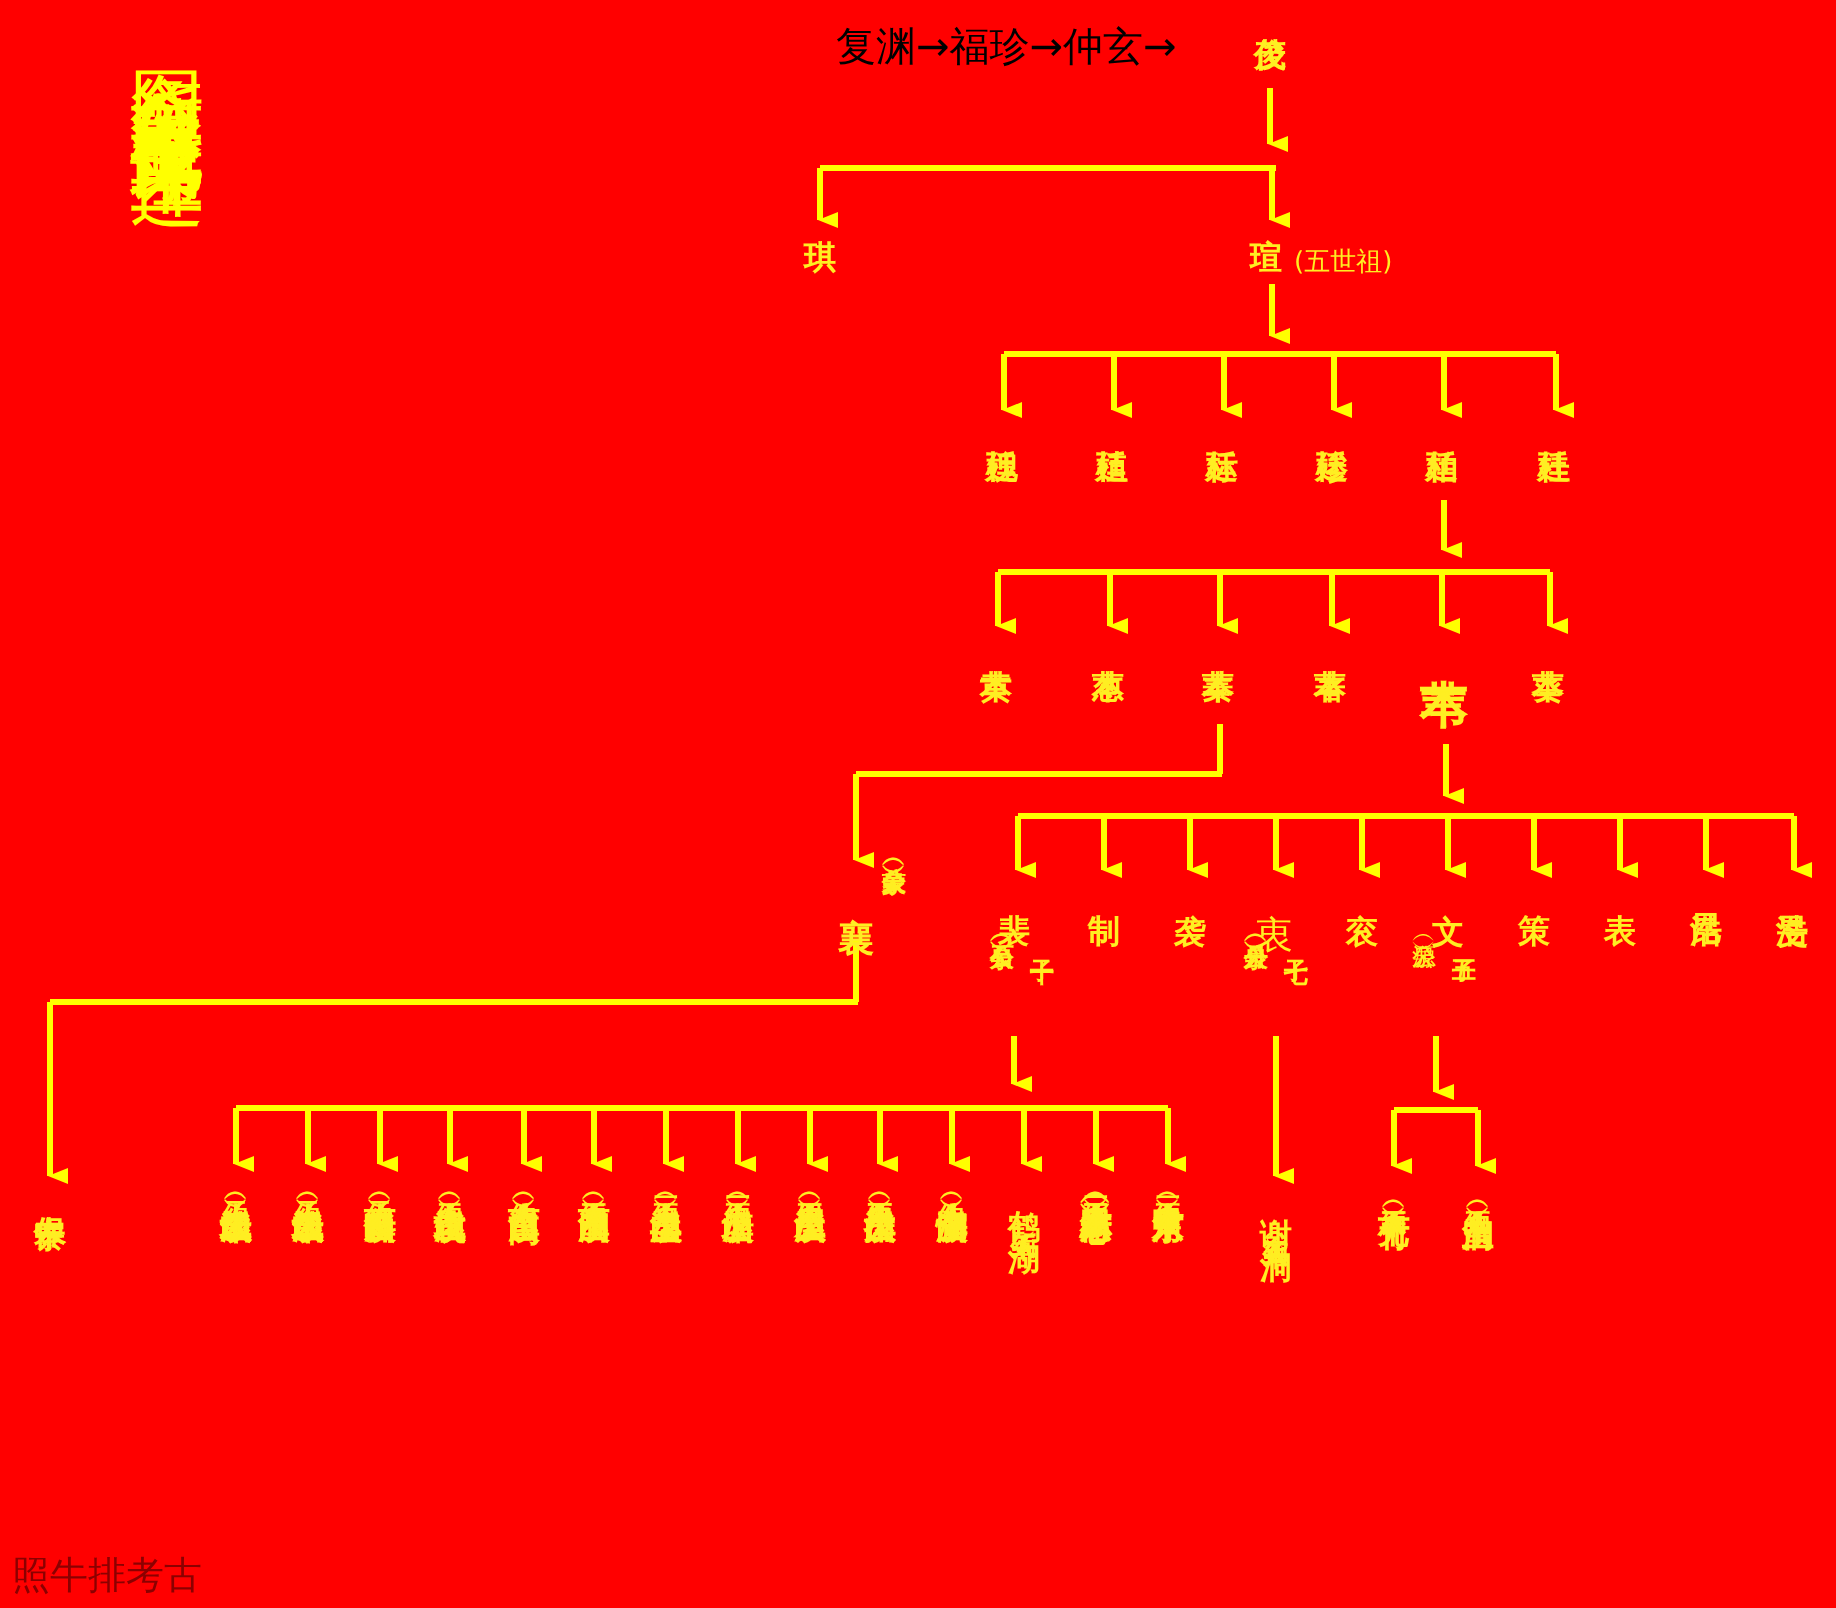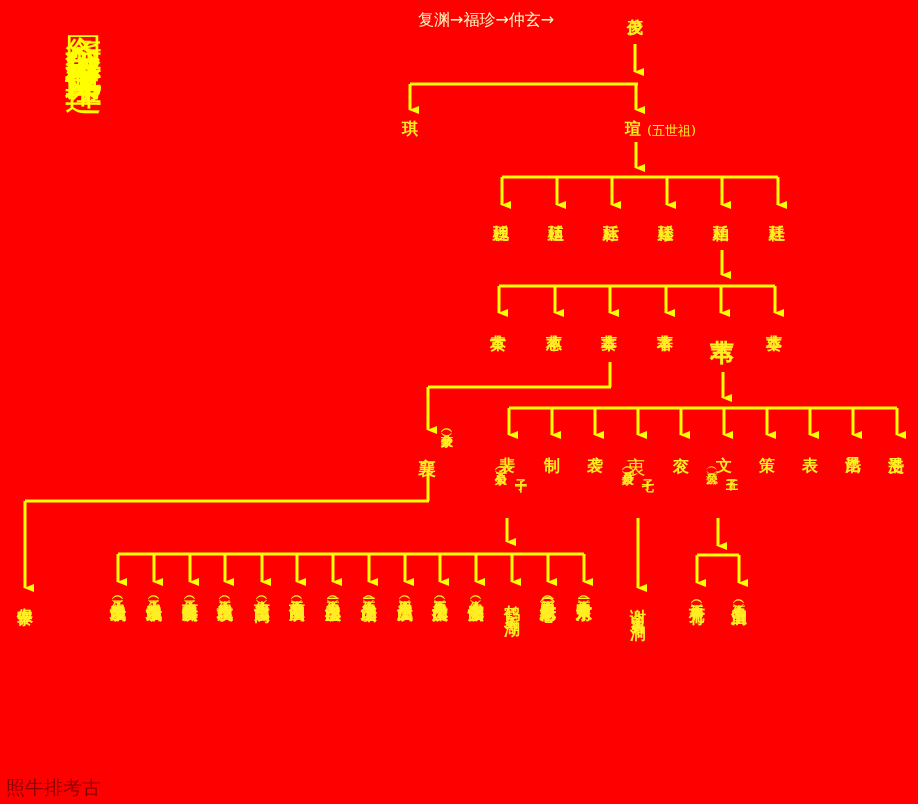--- a/index.html
+++ b/index.html
@@ -1,21 +1,21 @@
 <!DOCTYPE html>
 <html><head>
 <meta charset="utf-8">
 <style>
   html,body{margin:0;padding:0;}
   body{width:918px;height:804px;background:#ff0000;position:relative;overflow:hidden;
        font-family:"DejaVu Sans","Liberation Sans",sans-serif;color:#ffff00;}
   .abs{position:absolute;}
   .title{position:absolute;left:20px;top:48px;width:80px;font-size:37px;line-height:33px;
          color:#ffff00;writing-mode:vertical-rl;letter-spacing:-3px;font-weight:normal;}
-  .lineage{position:absolute;left:418px;top:10px;font-size:16px;color:#fef9c3;white-space:nowrap;}
+  .lineage{position:absolute;left:418px;top:10px;font-size:20px;color:#000000;white-space:nowrap;}
   .name{position:absolute;font-weight:bold;font-size:16px;line-height:19px;color:#ffee22;
         writing-mode:vertical-rl;text-orientation:upright;}
   .name.h{writing-mode:horizontal-tb;}
   .note{position:absolute;font-size:12px;line-height:13px;color:#ffee22;writing-mode:vertical-rl;text-orientation:upright;font-weight:bold;}
   .big{font-size:24px;line-height:26px;}
   .hnote{position:absolute;font-size:13px;color:#ffee22;white-space:nowrap;}
   .credit{position:absolute;left:6px;top:775px;font-size:19px;color:#8b0000;}
   svg{position:absolute;left:0;top:0;}
 </style>
 </head>

